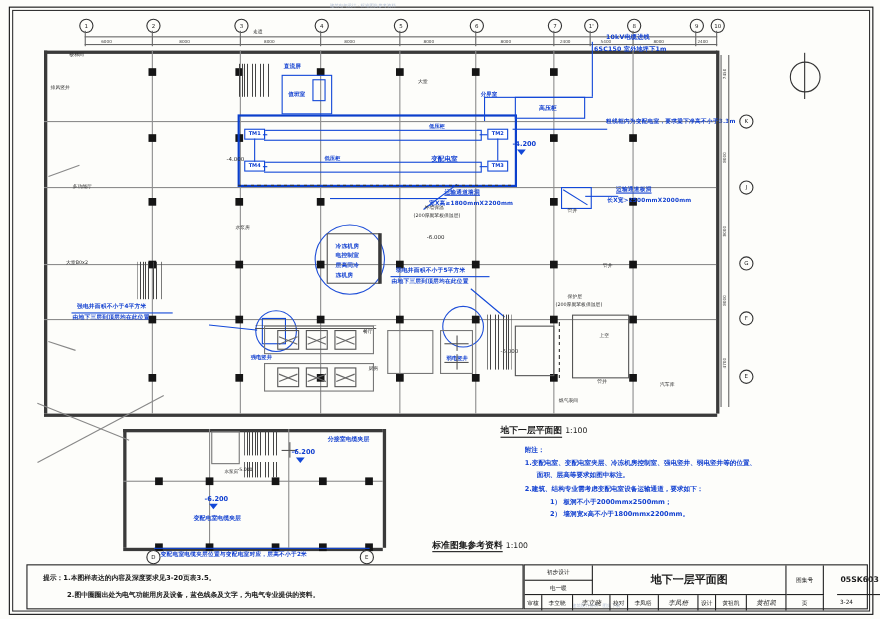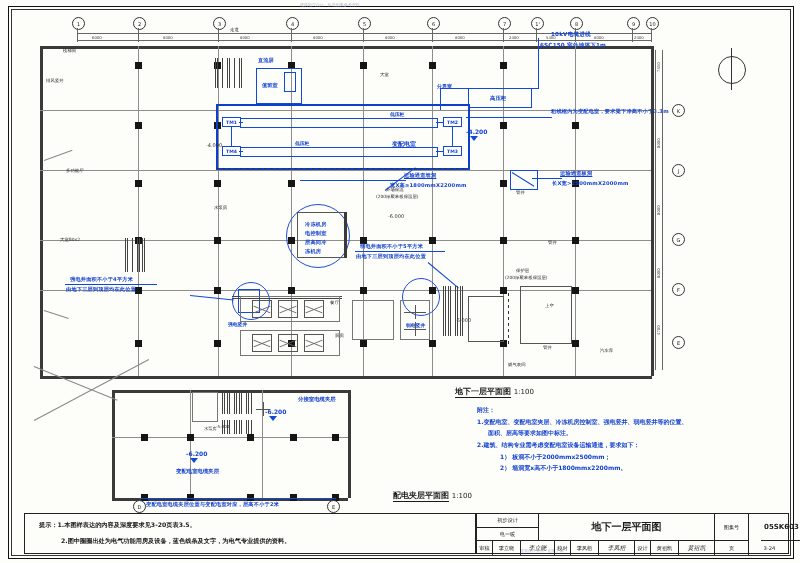--- a/index.html
+++ b/index.html
@@ -417,21 +417,21 @@
 
     <div class="b-ln h" style="left:140px;top:498px;width:196px;"></div>
     <div class="b-txt" style="left:146px;top:501px;">变配电室电缆夹层位置与变配电室对应，层高不小于2米</div>
   </div>
 
   <div class="plan-title" style="left:455px;top:386px;">
     <span class="ul">地下一层平面图</span>
     <span class="sc">1:100</span>
   </div>
   <div class="plan-title" style="left:393px;top:490px;">
-    <span class="ul">配电夹层平面图</span>
+    <span class="ul">标准图集参考资料</span>
     <span class="sc">1:100</span>
   </div>
 
   <div class="notes" style="left:468px;top:404px;width:320px;">
     <div class="ind1">附注：</div>
     <div class="ind1">1.变配电室、变配电室夹层、冷冻机房控制室、强电竖井、弱电竖井等的位置、</div>
     <div class="ind2">面积、层高等要求如图中标注。</div>
     <div class="ind1">2.建筑、结构专业需考虑变配电室设备运输通道，要求如下：</div>
     <div class="ind3">1）  板洞不小于2000mmx2500mm；</div>
     <div class="ind3">2）  墙洞宽x高不小于1800mmx2200mm。</div>

